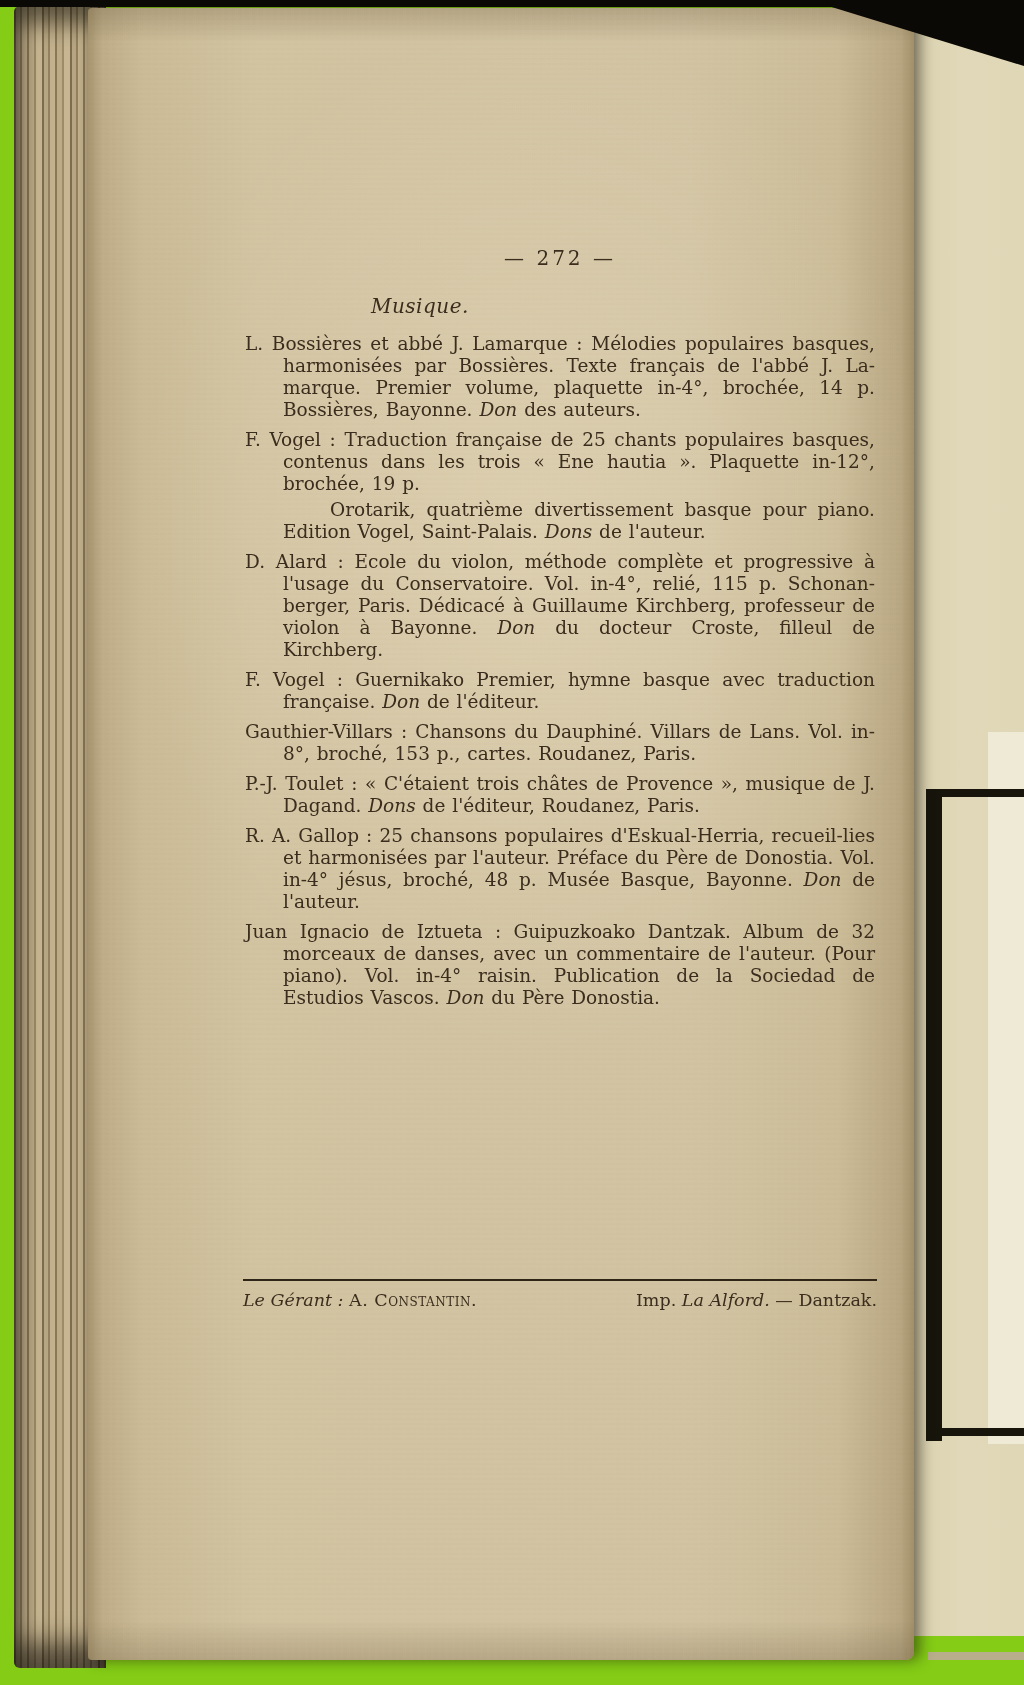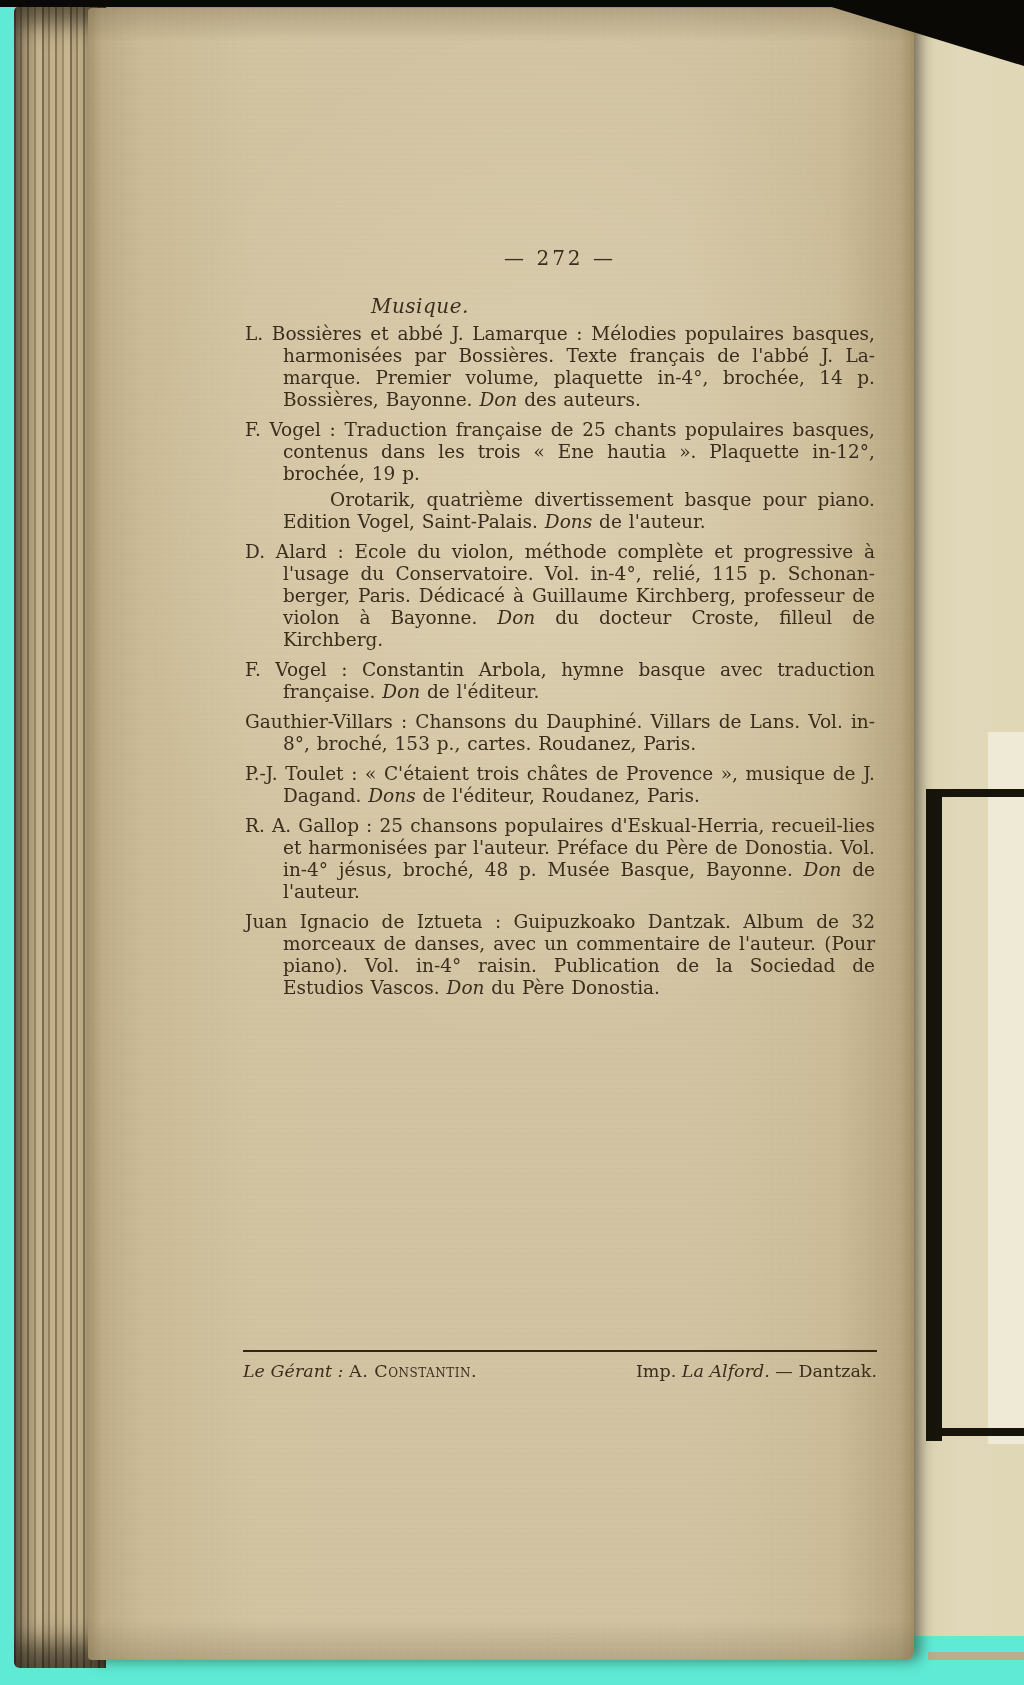--- a/index.html
+++ b/index.html
@@ -1,17 +1,17 @@
 <!DOCTYPE html>
 <html style="--ink: #3a2d1d;"><head>
 <meta charset="utf-8">
 <style>
   html,body{margin:0;padding:0;background:#0d0b07;}
   .photo{position:relative;width:1024px;height:1685px;overflow:hidden;
-         background:#5eead4;font-family:"DejaVu Serif","Liberation Serif",serif;}
+         background:#84cc16;font-family:"DejaVu Serif","Liberation Serif",serif;}
 
   
   .page-stack{position:absolute;left:14px;top:6px;width:92px;height:1662px;
     background:
       repeating-linear-gradient(90deg,
         #7e6c4e 0 2px,#b7a682 2px 6px,#93805f 6px 8px,#c2b18c 8px 13px,
         #8a7756 13px 15px,#bcab86 15px 20px,#9d8a67 20px 22px,#c7b691 22px 28px);
     border-radius:6px 0 0 6px;
     box-shadow:inset 0 18px 22px rgba(15,12,6,.55), inset 0 -26px 26px rgba(15,12,6,.6);}
 
@@ -45,29 +45,29 @@
       repeating-linear-gradient(90deg, rgba(255,246,220,.03) 0 3px, transparent 3px 7px);}
 
   
   .corner-wedge{position:absolute;left:826px;top:0;width:198px;height:66px;background:#0b0905;
     clip-path:polygon(0 0,100% 0,100% 100%,2% 10%);}
   .top-strip{position:absolute;left:0;top:0;width:1024px;height:7px;background:#0b0905;}
 
   
   .content{position:absolute;left:245px;top:246px;width:630px;color:var(--ink,#3a2d1d);}
   .page-number{font-size:20px;text-align:center;letter-spacing:3px;margin:0 0 24px 0;}
-  .section-title{font-size:20px;font-style:italic;letter-spacing:.5px;margin:0 0 5px 126px;}
+  .section-title{font-size:20px;font-style:italic;letter-spacing:.5px;margin:0 0 15px 126px;}
   .entry{font-size:18.5px;line-height:22px;text-align:justify;margin:4px 0 8px 0;
          padding-left:38px;text-indent:-38px;word-spacing:1px;}
   .entry.has-sub{margin-bottom:0;}
   .entry.sub{text-indent:47px;}
   .it{font-style:italic;}
   .sc{font-variant:small-caps;letter-spacing:.5px;}
 
-  .footer{position:absolute;left:243px;top:1350px;width:634px;color:var(--ink,#3a2d1d);}
+  .footer{position:absolute;left:243px;top:1279px;width:634px;color:var(--ink,#3a2d1d);}
   .footer-rule{border-top:2px solid #2e2516;height:0;margin:0 0 9px 0;}
   .footer-row{display:flex;justify-content:space-between;font-size:17.5px;}
 </style>
 </head>
 <body>
 
 <div class="photo">
   <div class="page-stack"></div>
 
   <div class="next-page"></div>
@@ -85,21 +85,21 @@
   <div class="corner-wedge"></div>
 
   <div class="content">
     <div class="page-number">— 272 —</div>
     <div class="section-title">Musique.</div>
     <div id="entry-list">
         <p class="entry"><span>L. Bossières et abbé J. Lamarque : Mélodies populaires basques, harmonisées par Bossières. Texte français de l'abbé J. La-marque. Premier volume, plaquette in-4°, brochée, 14 p. Bossières, Bayonne. </span><span class="it">Don</span><span> des auteurs.</span></p>
         <p class="entry has-sub"><span>F. Vogel : Traduction française de 25 chants populaires basques, contenus dans les trois « Ene hautia ». Plaquette in-12°, brochée, 19 p.</span></p>
         <p class="entry sub"><span>Orotarik, quatrième divertissement basque pour piano. Edition Vogel, Saint-Palais. </span><span class="it">Dons</span><span> de l'auteur.</span></p>
         <p class="entry"><span>D. Alard : Ecole du violon, méthode complète et progressive à l'usage du Conservatoire. Vol. in-4°, relié, 115 p. Schonan-berger, Paris. Dédicacé à Guillaume Kirchberg, professeur de violon à Bayonne. </span><span class="it">Don</span><span> du docteur Croste, filleul de Kirchberg.</span></p>
-        <p class="entry"><span>F. Vogel : Constantin Arbola, hymne basque avec traduction française. </span><span class="it">Don</span><span> de l'éditeur.</span></p>
+        <p class="entry"><span>F. Vogel : Guernikako Premier, hymne basque avec traduction française. </span><span class="it">Don</span><span> de l'éditeur.</span></p>
         <p class="entry"><span>Gauthier-Villars : Chansons du Dauphiné. Villars de Lans. Vol. in-8°, broché, 153 p., cartes. Roudanez, Paris.</span></p>
         <p class="entry"><span>P.-J. Toulet : « C'étaient trois châtes de Provence », musique de J. Dagand. </span><span class="it">Dons</span><span> de l'éditeur, Roudanez, Paris.</span></p>
         <p class="entry"><span>R. A. Gallop : 25 chansons populaires d'Eskual-Herria, recueil-lies et harmonisées par l'auteur. Préface du Père de Donostia. Vol. in-4° jésus, broché, 48 p. Musée Basque, Bayonne. </span><span class="it">Don</span><span> de l'auteur.</span></p>
         <p class="entry"><span>Juan Ignacio de Iztueta : Guipuzkoako Dantzak. Album de 32 morceaux de danses, avec un commentaire de l'auteur. (Pour piano). Vol. in-4° raisin. Publication de la Sociedad de Estudios Vascos. </span><span class="it">Don</span><span> du Père Donostia.</span></p>
       </div>
   </div>
 
   <div class="footer">
     <div class="footer-rule"></div>
     <div class="footer-row">

